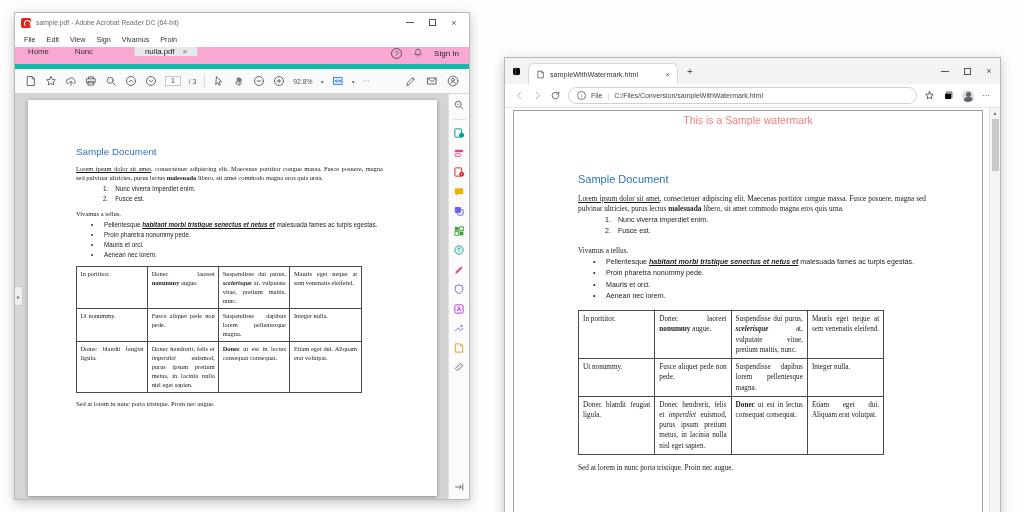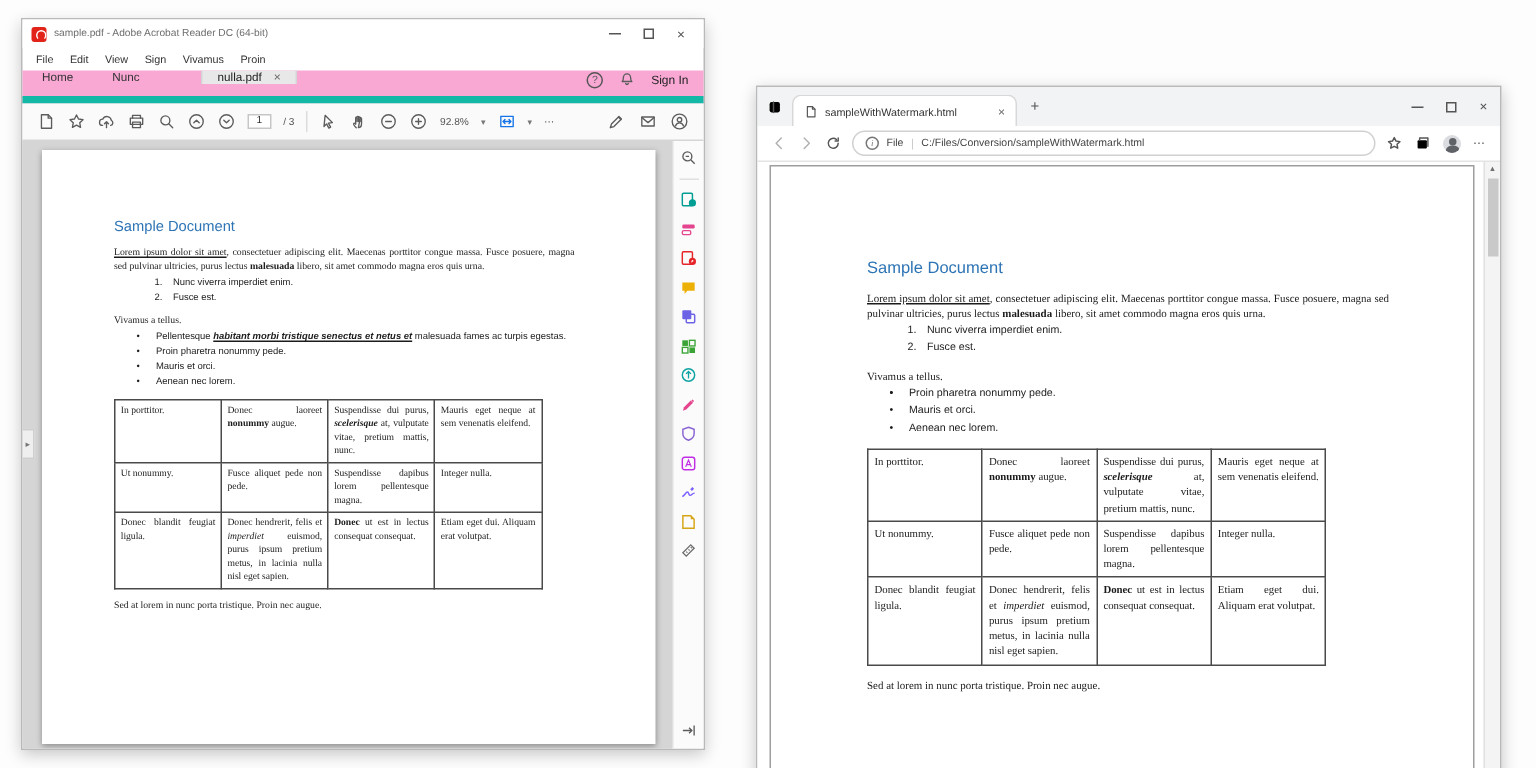--- a/index.html
+++ b/index.html
@@ -426,37 +426,38 @@
       <svg class="nav-ic active" viewBox="0 0 16 16">
           <rect x="3" y="5" width="9" height="8" rx="1"></rect>
           <path d="M5 5V3h8v8"></path>
         </svg>
       <span class="avatar"></span>
       <span class="ellipsis">⋯</span>
     </span>
   </div>
   <div class="ed-content">
     <div class="page-box">
+      <div class="watermark">This is a Sample watermark</div>
       <div id="right-doc-host">
   <div class="doc doc-right">
     <div class="doc-heading">Sample Document</div>
     <p class="serif just"><span class="u">Lorem ipsum dolor sit amet</span><span>, consectetuer adipiscing elit. Maecenas porttitor congue massa. Fusce posuere, magna sed pulvinar ultricies, purus lectus </span><span class="b">malesuada</span><span> libero, sit amet commodo magna eros quis urna.</span></p>
     <div class="ol">
       <div class="oli">
                 <span>1.</span>
                 <span>Nunc viverra imperdiet enim.</span>
               </div>
       <div class="oli">
                 <span>2.</span>
                 <span>Fusce est.</span>
               </div>
     </div>
     <p class="serif p2">Vivamus a tellus.</p>
     <div class="ul">
-      <div class="uli"><span class="umark">•</span></div>
+      <div class="uli"><span class="umark">•</span><span><span>Pellentesque </span><span class="biu">habitant morbi tristique senectus et netus et</span><span> malesuada fames ac turpis egestas.</span></span></div>
       <div class="uli"><span class="umark">•</span><span>Proin pharetra nonummy pede.</span></div>
       <div class="uli"><span class="umark">•</span><span>Mauris et orci.</span></div>
       <div class="uli"><span class="umark">•</span><span>Aenean nec lorem.</span></div>
     </div>
     <table class="doc-table">
       <tbody>
         <tr>
           <td><span>In porttitor.</span></td>
           <td><span>Donec laoreet </span><span class="b">nonummy</span><span> augue.</span></td>
           <td><span>Suspendisse dui purus, </span><span class="bi">scelerisque</span><span> at, vulputate vitae, pretium mattis, nunc.</span></td>

